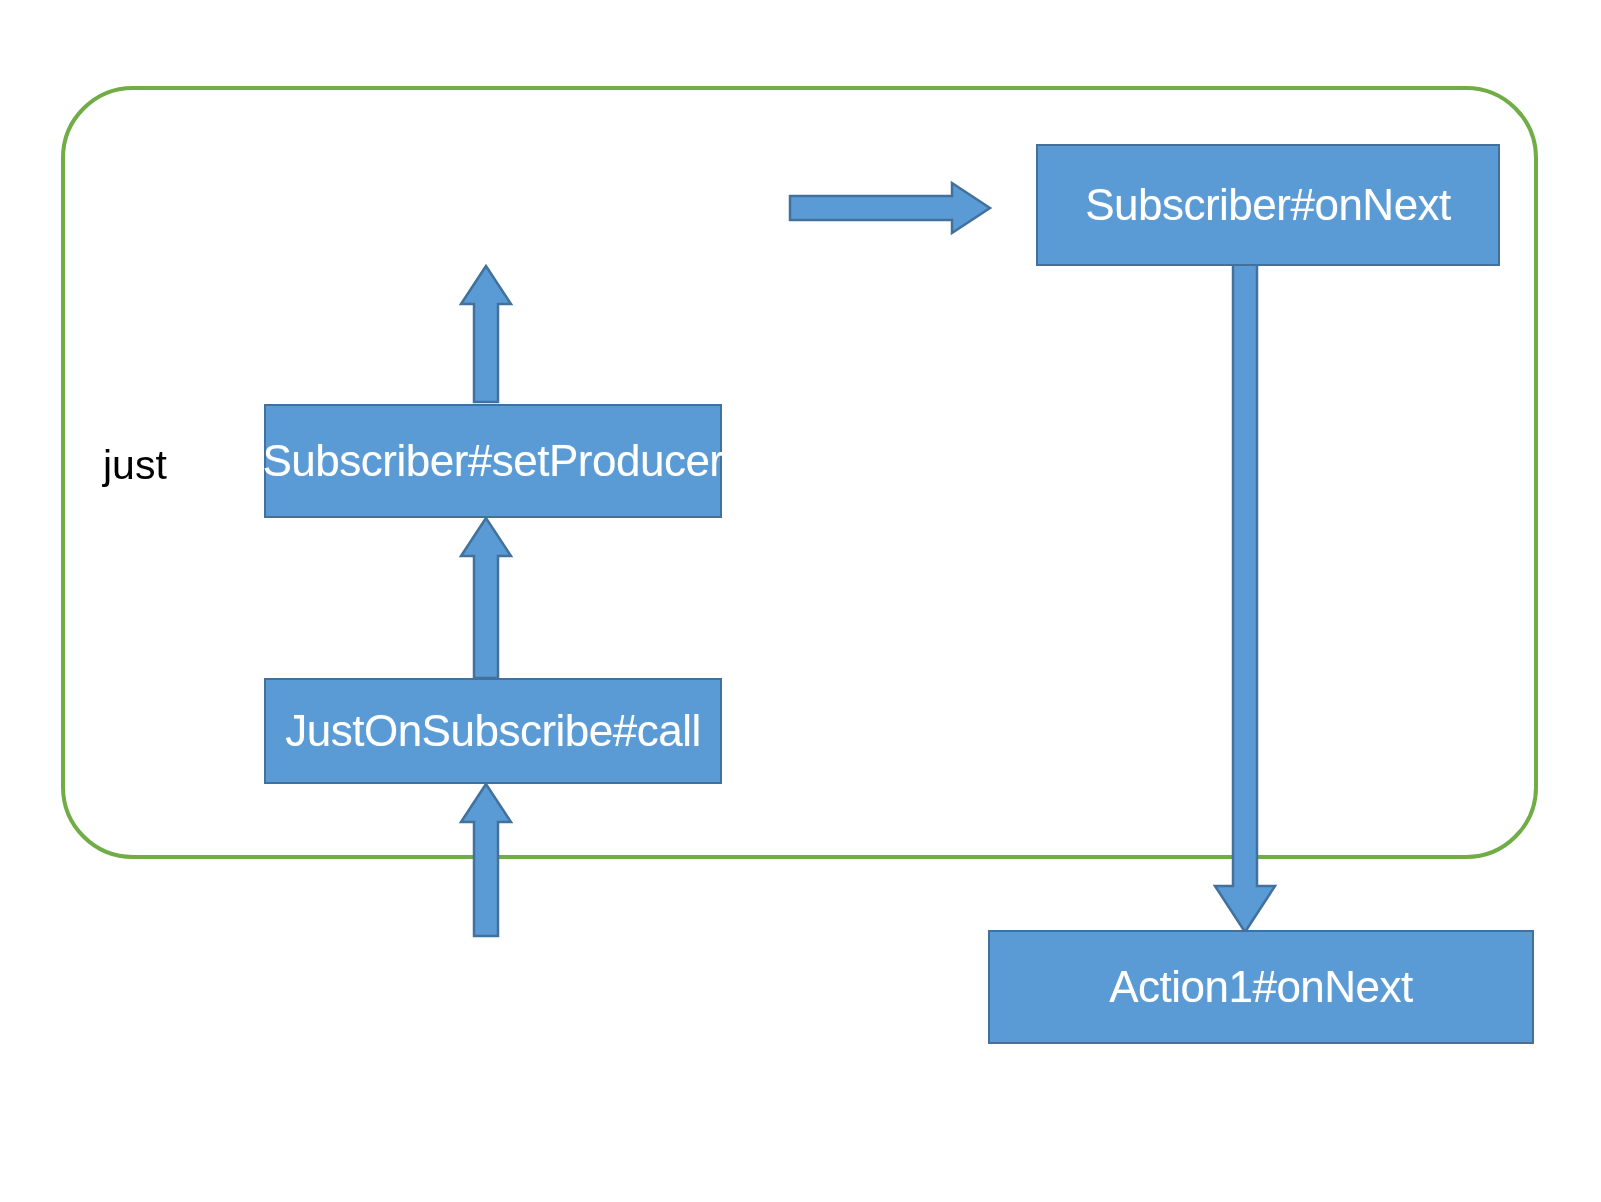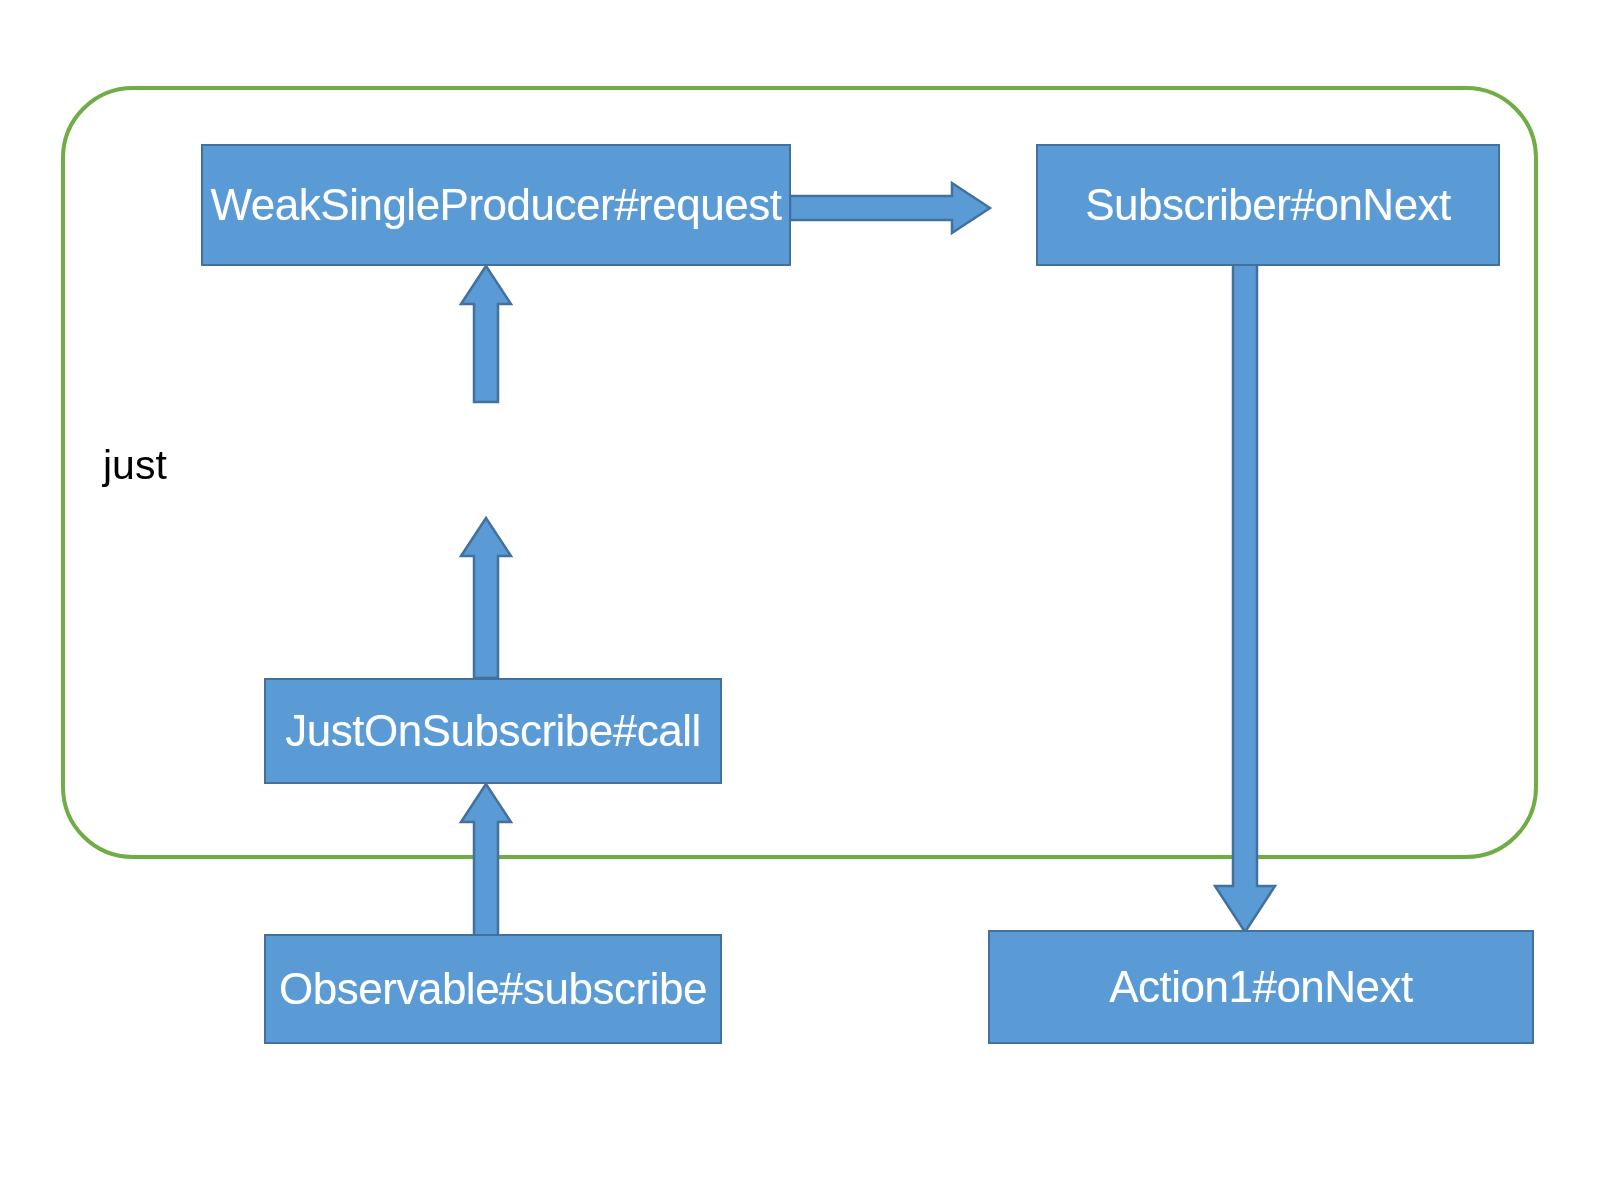--- a/index.html
+++ b/index.html
@@ -66,24 +66,23 @@
     <polygon points="486,266 461,304 474,304 474,402 498,402 498,304 511,304" fill="#5B9BD5" stroke="#41719C" stroke-width="2.5" stroke-linejoin="miter"></polygon>
 
     <polygon points="990,208 952,183 952,196 790,196 790,220 952,220 952,233" fill="#5B9BD5" stroke="#41719C" stroke-width="2.5" stroke-linejoin="miter"></polygon>
 
     <polygon points="1245,932 1275,886 1257,886 1257,264 1233,264 1233,886 1215,886" fill="#5B9BD5" stroke="#41719C" stroke-width="2.5" stroke-linejoin="miter"></polygon>
 
   </svg>
 
   <div class="group-label" style="left:103px; top:442px;">just</div>
 
-  <div class="node-box" style="left:201px; top:144px; width:590px; height:122px;">WeakSingleProducer#request</div>
 
   <div class="node-box" style="left:988px; top:144px; width:464px; height:122px;margin-left:48px;">Subscriber#onNext</div>
 
+  <div class="node-box" style="left:264px; top:404px; width:458px; height:114px;">Subscriber#setProducer</div>
 
   <div class="node-box" style="left:264px; top:678px; width:458px; height:106px;">JustOnSubscribe#call</div>
 
-  <div class="node-box" style="left:264px; top:934px; width:458px; height:110px;">Observable#subscribe</div>
 
   <div class="node-box" style="left:988px; top:930px; width:546px; height:114px;">Action1#onNext</div>
 
 </div>
 
 </body></html>

